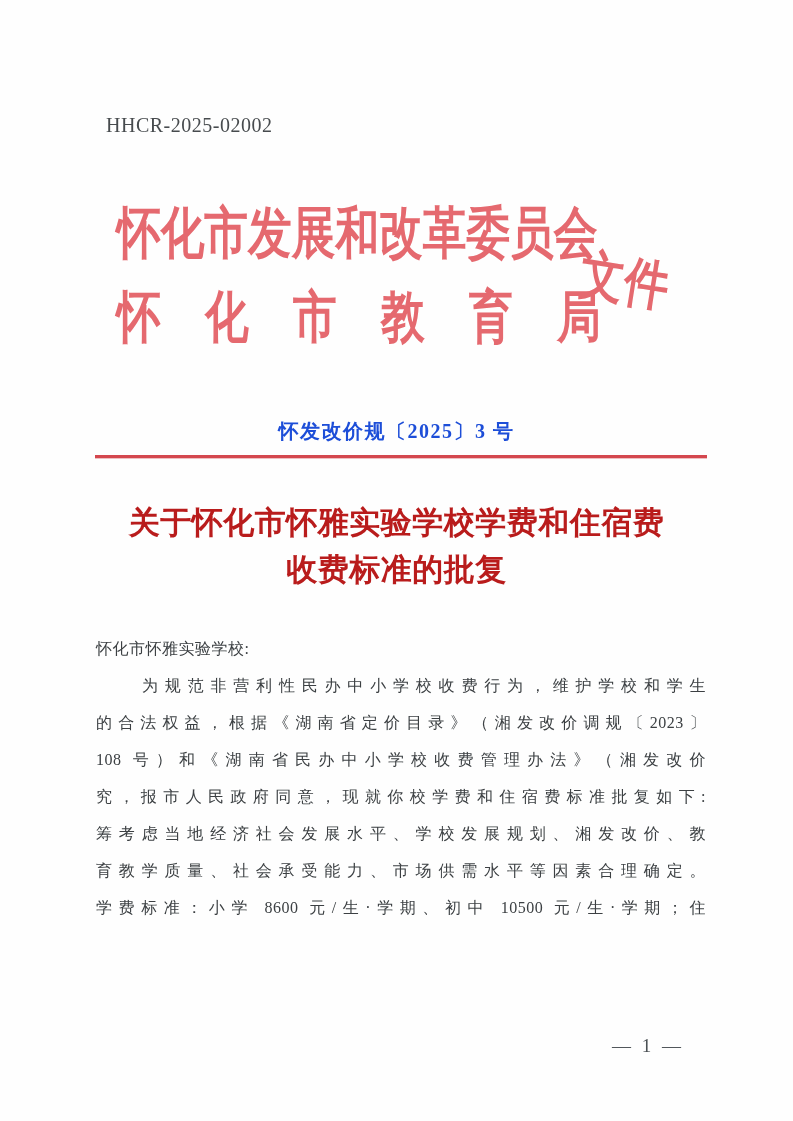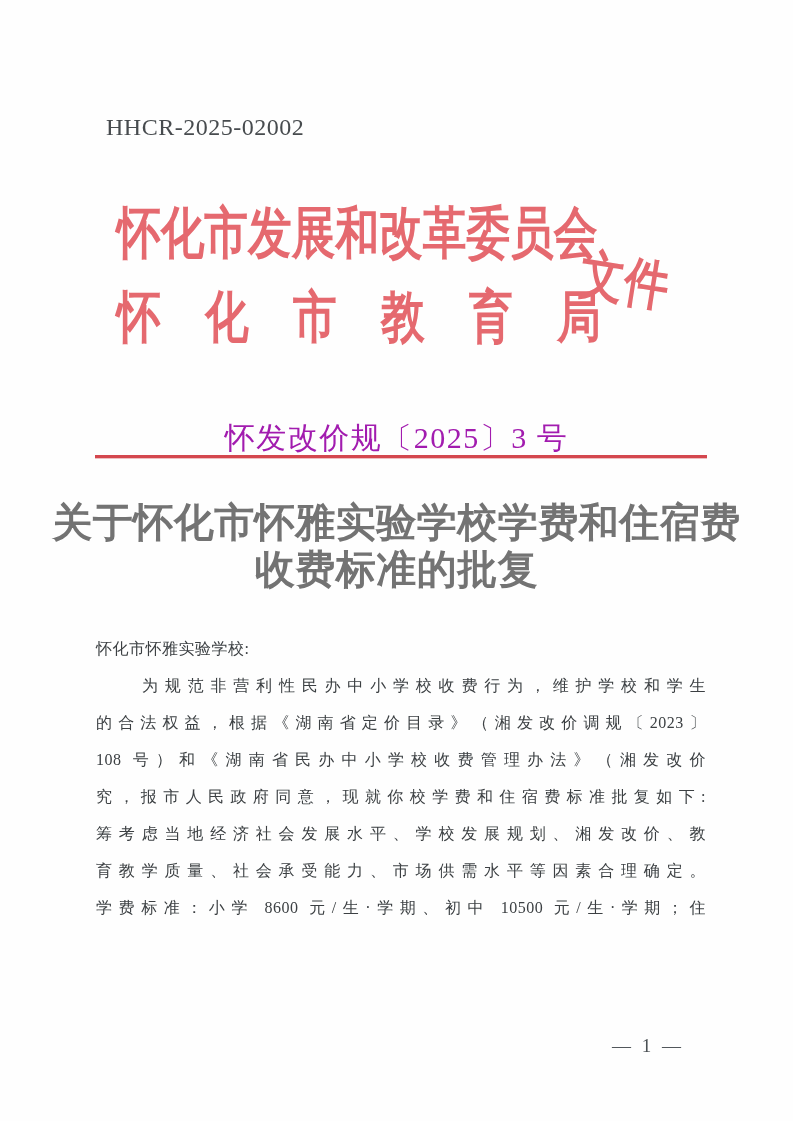--- a/index.html
+++ b/index.html
@@ -8,21 +8,21 @@
     width:793px; height:1121px;
     margin:0 auto;
     background:#fefefe;
     font-family:"Liberation Serif","DejaVu Serif",serif;
     overflow:hidden;
   }
 
   
   .doc-id {
     position:absolute; left:106px; top:114px;
-    font-size:24px; color:#474b4e; letter-spacing:0.5px;
+    font-size:20px; color:#474b4e; letter-spacing:0.5px;
   }
 
   
   .issuer {
     position:absolute; left:117px; top:192px;
     width:620px;
     transform:scaleX(0.78); transform-origin:left top;
     color:#e5696f; font-weight:bold;
   }
   .issuer-l1 {
@@ -37,37 +37,37 @@
     position:absolute; left:586px; top:238px;
     font-size:54px; font-weight:bold; color:#e5696f;
     transform:rotate(9deg) scaleX(0.82); transform-origin:left top;
     letter-spacing:1px; white-space:nowrap;
   }
 
   
   .doc-number {
     position:absolute; left:0; top:418px; width:100%;
     text-align:center;
-    font-size:30px; font-weight:normal; color:#a21caf;
+    font-size:20px; font-weight:bold; color:#1d4ed8;
     letter-spacing:1.5px;
   }
 
   
   .red-rule {
     position:absolute; left:95px; top:455px;
     width:612px; height:3px;
     background:#d4474e;
     box-shadow:0 1px 0 rgba(212,71,78,0.35);
   }
 
   
   .title {
     position:absolute; left:0; top:499px; width:100%;
-    text-align:center; font-weight:bold; color:#737373;
-    font-size:40px; line-height:47px; letter-spacing:0.5px;
+    text-align:center; font-weight:bold; color:#b91c1c;
+    font-size:31px; line-height:47px; letter-spacing:0.5px;
   }
 
   
   .body-text {
     position:absolute; left:96px; top:630px; width:610px;
     font-size:16px; color:#3c4043; letter-spacing:0.5px;
   }
   .salutation {
     height:37px; line-height:37px; text-align:left;
   }

